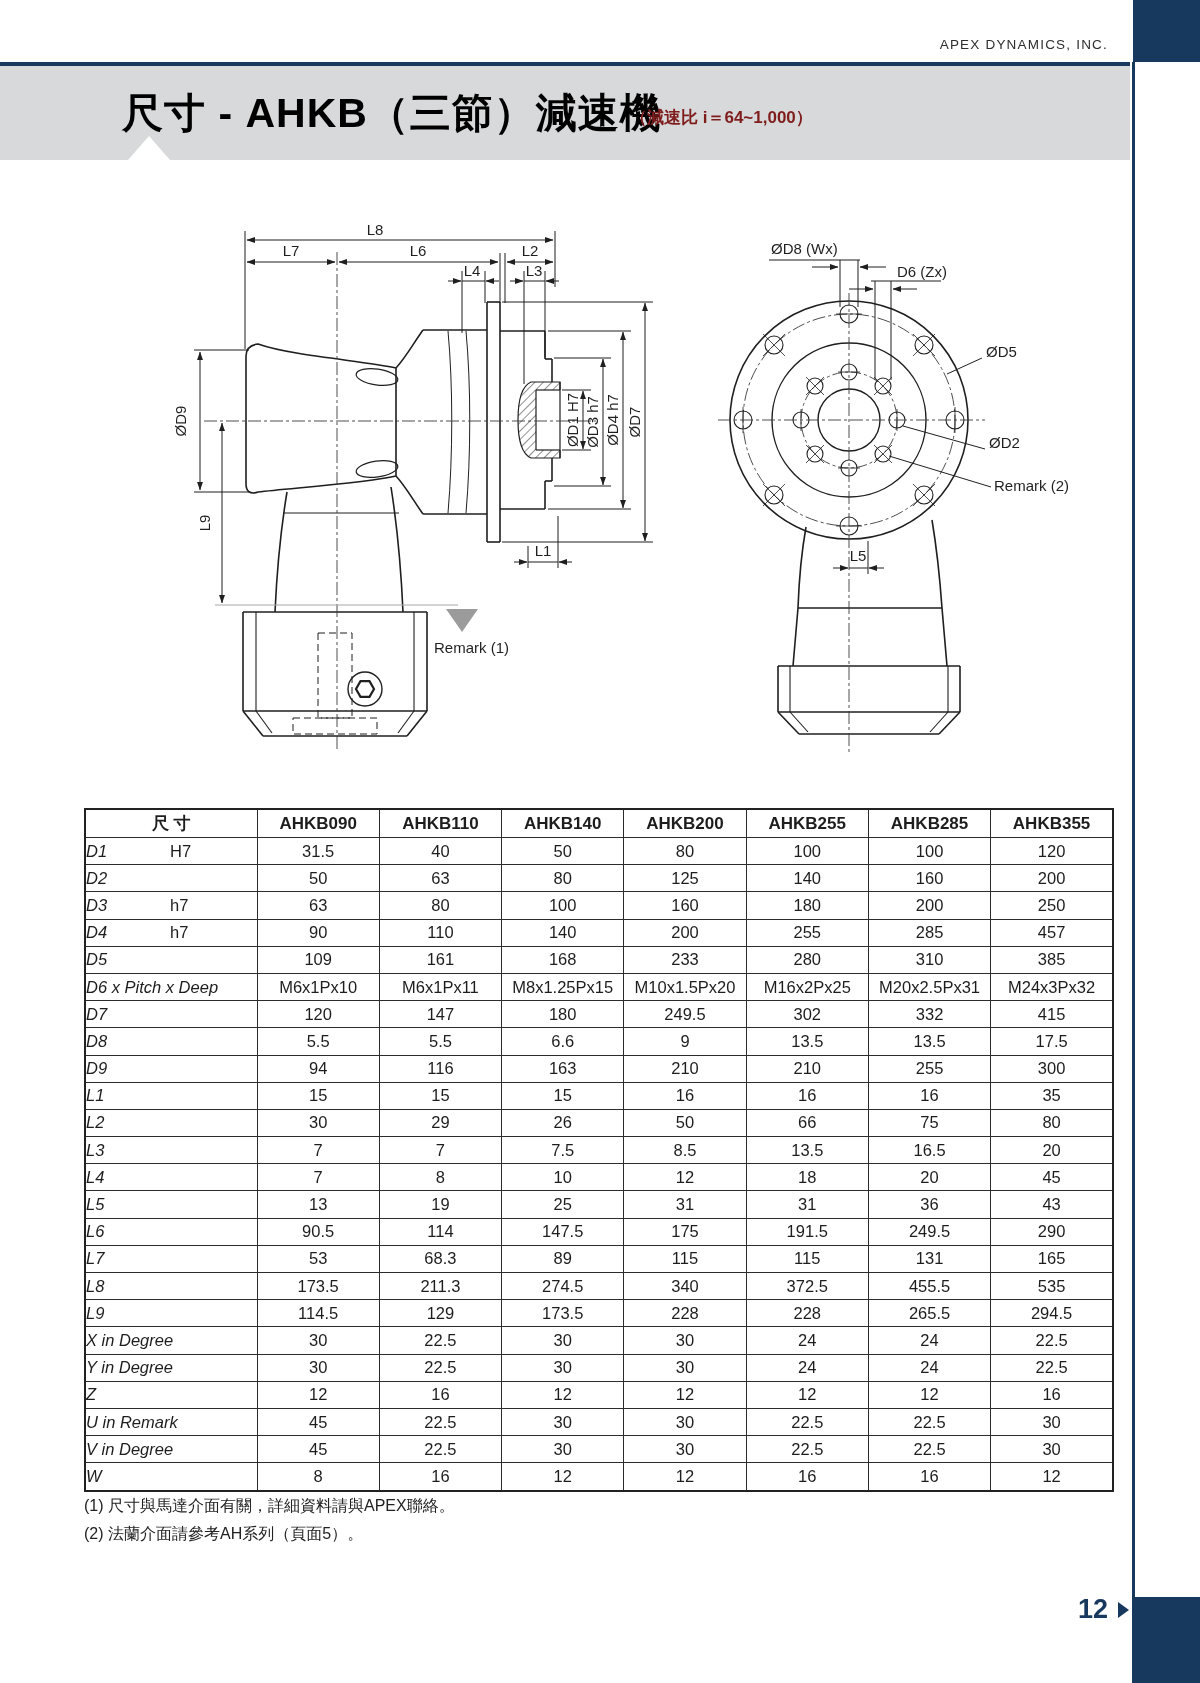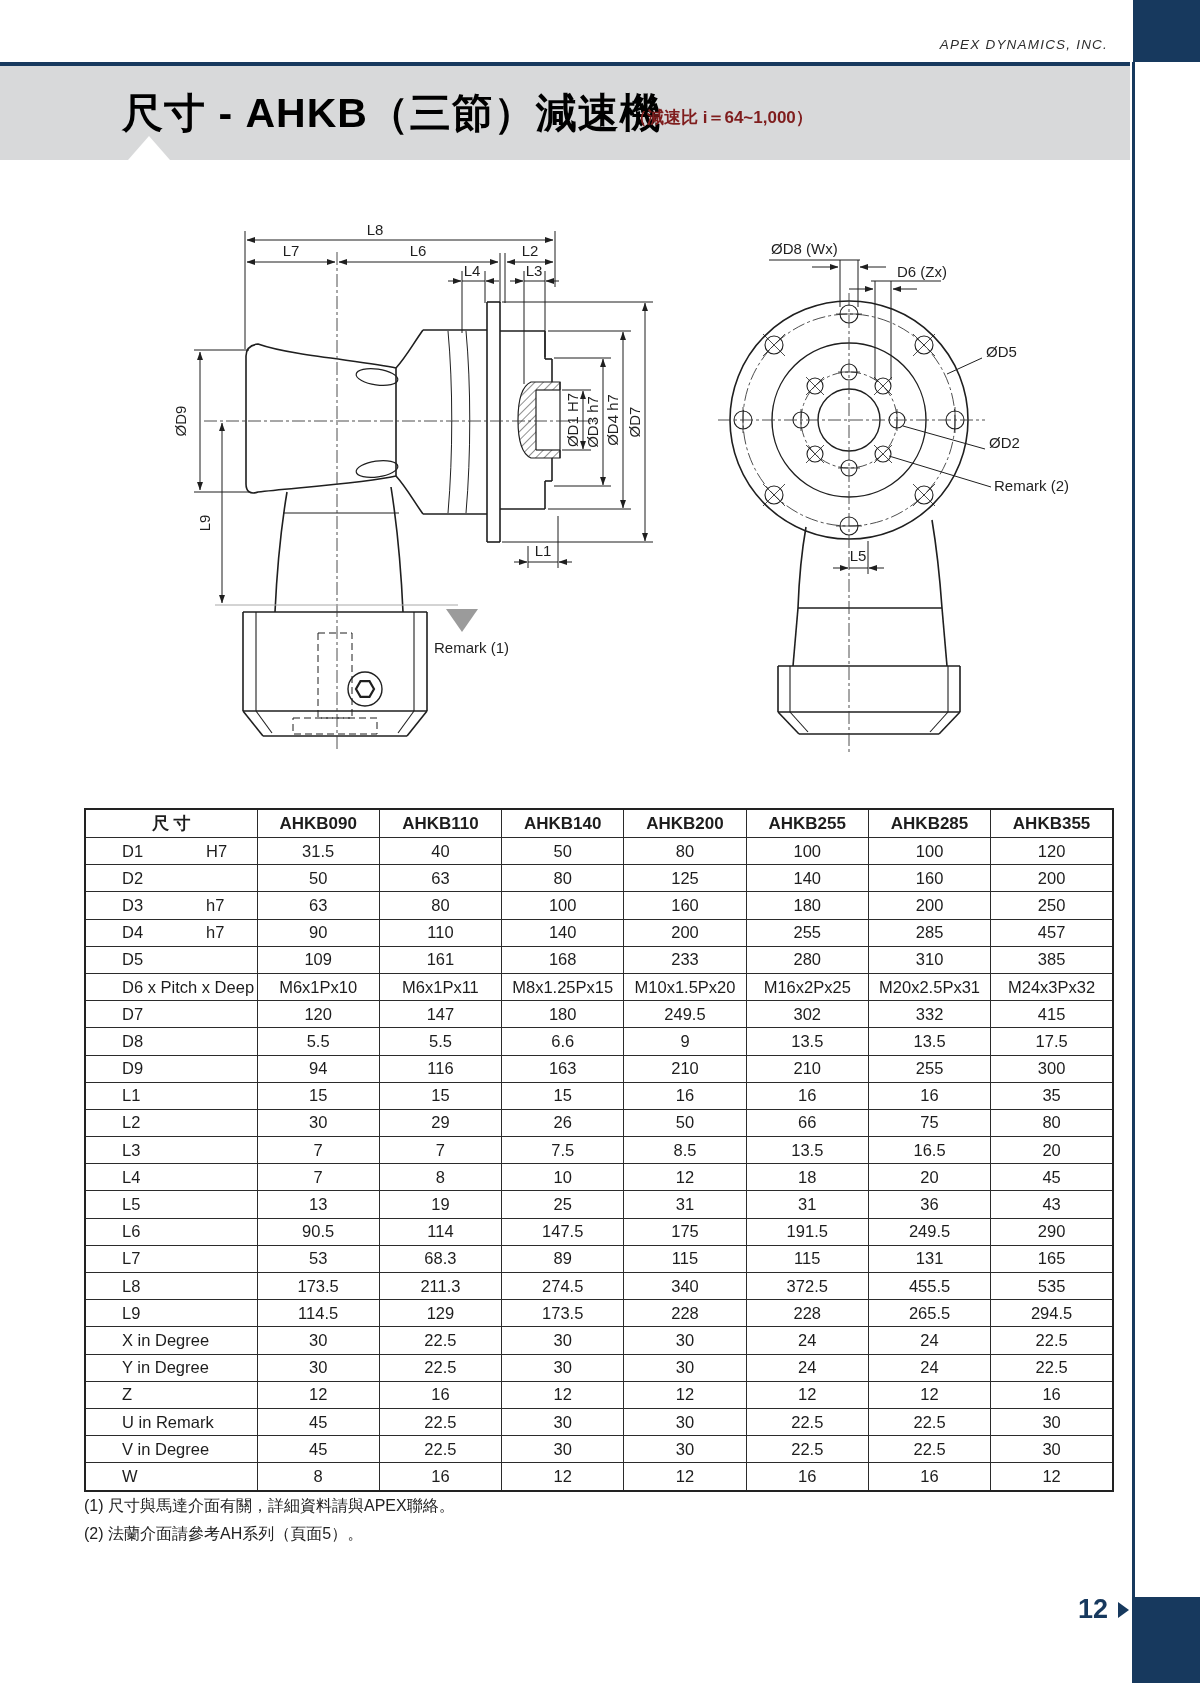--- a/index.html
+++ b/index.html
@@ -1,39 +1,39 @@
 <!DOCTYPE html>
 <html><head>
 <meta charset="utf-8">
 <style>
   html,body{margin:0;padding:0;background:#fff;}
   .page{position:relative;width:1200px;height:1683px;background:#ffffff;overflow:hidden;
         font-family:"Liberation Sans", sans-serif;color:#1f1f1f;}
   
-  .company{position:absolute;top:37px;right:92px;font-size:13.5px;letter-spacing:1.2px;color:#2e2e2e;font-style:italic;}
+  .company{position:absolute;top:37px;right:92px;font-size:13.5px;letter-spacing:1.2px;color:#2e2e2e;}
   .navy-topline{position:absolute;left:0;top:62px;width:1130px;height:4px;background:#17395E;}
   .navy-corner{position:absolute;left:1133px;top:0;width:67px;height:62px;background:#17395E;}
   .navy-vline{position:absolute;left:1132px;top:62px;width:3px;height:1621px;background:#17395E;}
   .navy-bottom{position:absolute;left:1135px;top:1597px;width:65px;height:86px;background:#17395E;}
   
   .banner{position:absolute;left:0;top:66px;width:1130px;height:94px;background:#D8D9DA;}
   .banner .title{position:absolute;left:122px;top:20px;font-size:41px;font-weight:bold;color:#000000;letter-spacing:1px;}
   .banner .subtitle{position:absolute;left:630px;top:40px;font-size:17px;font-weight:bold;color:#7f1d1d;}
   .notch{position:absolute;left:128px;top:70px;width:0;height:0;
          border-left:21px solid transparent;border-right:21px solid transparent;border-bottom:24px solid #ffffff;}
   
   .draw{position:absolute;left:0;top:0;width:1200px;height:1683px;}
   .draw text{font-family:"Liberation Sans",sans-serif;font-size:15px;fill:#1f1f1f;}
   
   table.dim{position:absolute;left:84px;top:808px;width:1030px;border-collapse:collapse;table-layout:fixed;
             font-size:16.5px;color:#1d1d1d;}
   table.dim th,table.dim td{border:1.5px solid #2b2b2b;height:26.2px;padding:0;text-align:center;vertical-align:middle;}
   table.dim thead th{font-size:17px;font-weight:bold;height:27px;margin-left:29px;}
   table.dim td.rowlabel{text-align:left;}
-  td.rowlabel .rn{display:inline-block;margin-left:36px;min-width:84px;}
+  td.rowlabel .rn{display:inline-block;min-width:84px;font-style:italic;}
   td.rowlabel .rt{display:inline-block;}
   table.dim{border:2.5px solid #222;}
   
   .fnote{position:absolute;left:84px;font-size:16px;color:#222;}
   .fn1{top:1496px;} .fn2{top:1524px;}
   
   .pageno{position:absolute;left:1078px;top:1594px;font-size:27px;font-weight:bold;color:#17395E;display:flex;align-items:center;}
   .pageno .tri{display:inline-block;width:0;height:0;margin-left:10px;
                border-top:8px solid transparent;border-bottom:8px solid transparent;border-left:11px solid #17395E;}
 </style>

